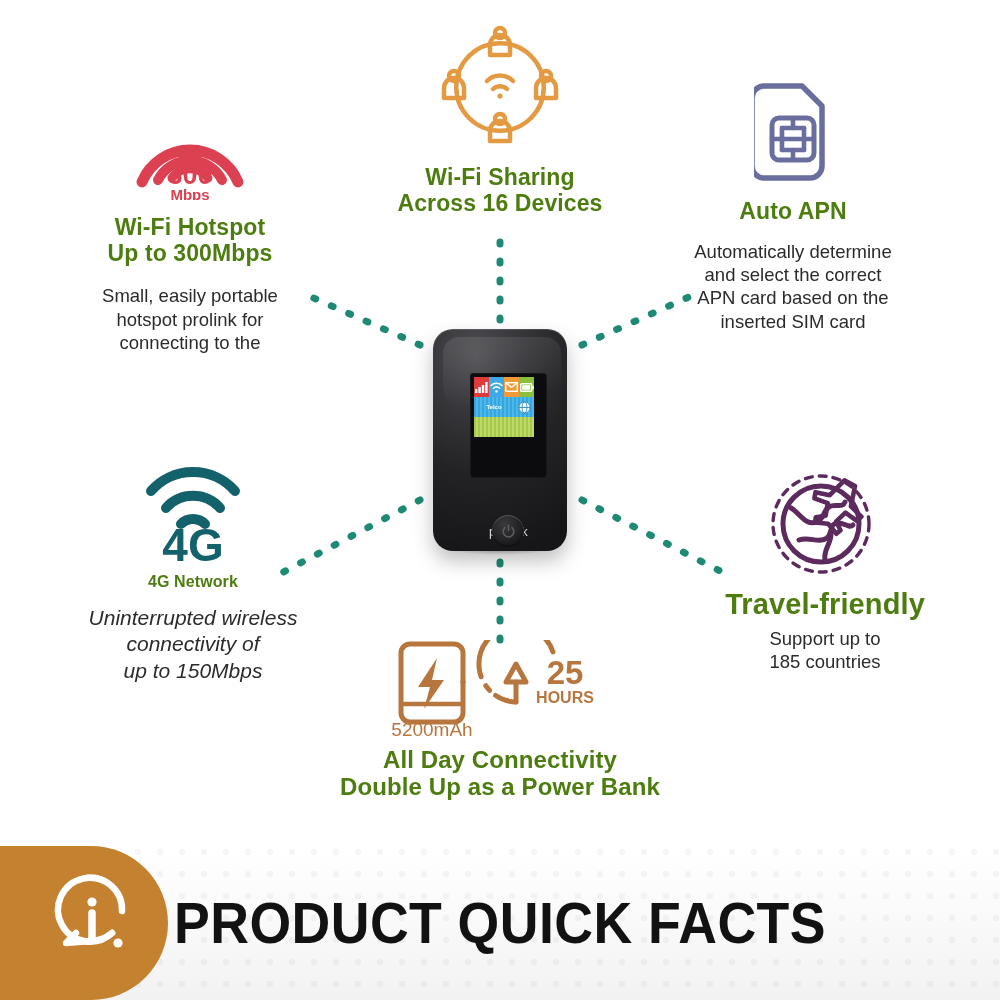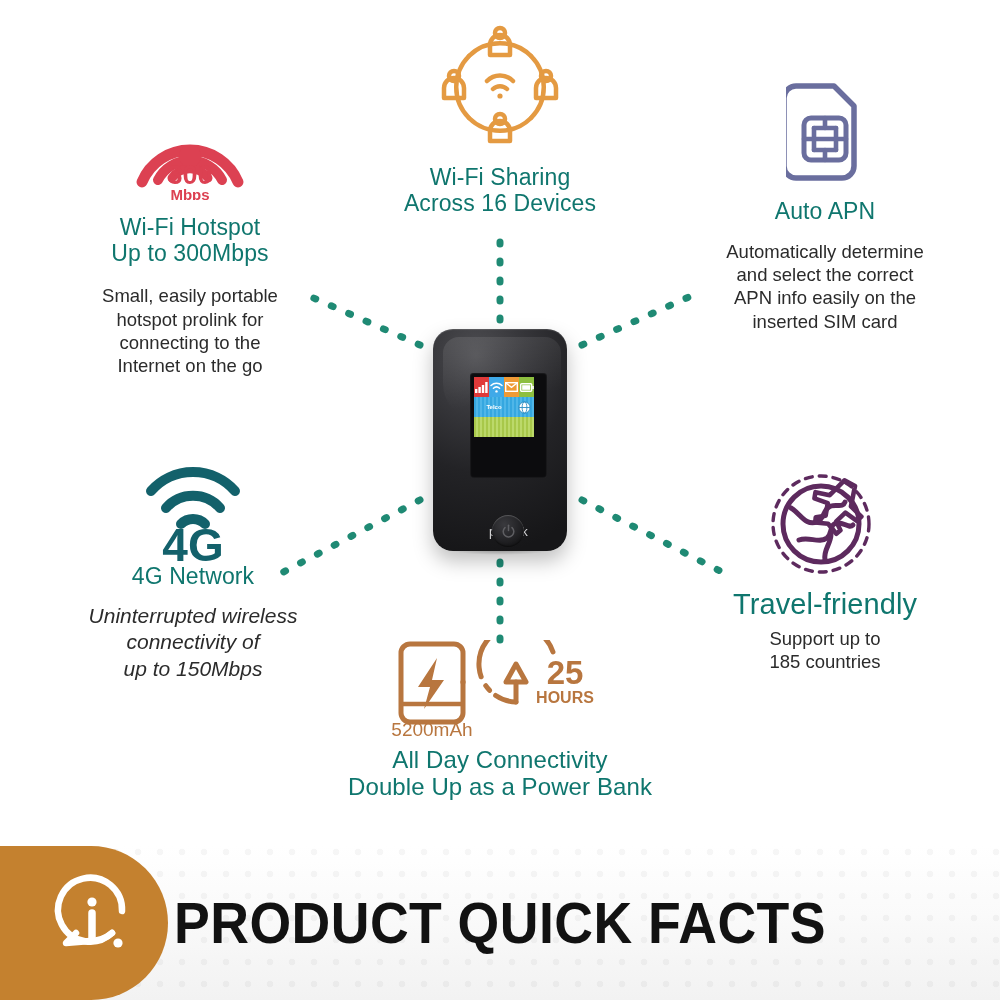--- a/index.html
+++ b/index.html
@@ -9,21 +9,21 @@
     font-family:"Liberation Sans", sans-serif;
     overflow:hidden;
     position:relative;
   }
   #stage{position:relative;width:958px;height:1000px;}
 
   
   .feature{position:absolute;text-align:center;}
   .f-icon{display:block;margin:0 auto;}
   .f-title{
-    color:#0f766e;font-weight:normal;line-height:1.14;
+    color:#4d7c0f;font-weight:bold;line-height:1.14;
     letter-spacing:.1px;
   }
   .f-desc{color:#2b2b2b;line-height:1.25;}
 
   
   .lines{position:absolute;left:0;top:0;width:1000px;height:1000px;pointer-events:none;}
 
   
   .device-wrap{position:absolute;left:425px;top:325px;width:150px;height:230px;}
   .device-body{
@@ -114,21 +114,20 @@
       <text x="62" y="108" text-anchor="middle" font-family="Liberation Sans, sans-serif" font-size="15" font-weight="bold" fill="#dc4152">Mbps</text>
     </svg>
     <div class="f-title" style="font-size:23px;margin-top:14px;">
       <div>Wi-Fi Hotspot</div>
       <div>Up to 300Mbps</div>
     </div>
     <div class="f-desc" style="font-size:18.5px;margin-top:18px;">
       <div>Small, easily portable</div>
       <div>hotspot prolink for</div>
       <div>connecting to the</div>
-      <div>Internet on the go</div>
     </div>
   </div>
 
   <div class="feature" style="left:370px;top:22px;width:260px;">
     <svg class="f-icon" width="130" height="130" viewBox="0 0 130 130">
       <g fill="none" stroke="#e49a42" stroke-width="4.5" stroke-linecap="round">
         <path d="M34 34 A44 44 0 0 1 96 34"></path>
         <path d="M96 96 A44 44 0 0 1 34 96"></path>
         <path d="M96 34 A44 44 0 0 1 96 96"></path>
         <path d="M34 96 A44 44 0 0 1 34 34"></path>
@@ -158,21 +157,21 @@
           <path d="M101 76 v-10 a10 10 0 0 1 20 0 v10 z"></path>
         </g>
       </g>
     </svg>
     <div class="f-title" style="font-size:23px;margin-top:12px;">
       <div>Wi-Fi Sharing</div>
       <div>Across 16 Devices</div>
     </div>
   </div>
 
-  <div class="feature" style="left:690px;top:82px;width:270px;">
+  <div class="feature" style="left:658px;top:82px;width:270px;">
     <svg class="f-icon" width="78" height="104" viewBox="0 0 78 104">
       <path d="M10 4 h38 l20 20 v60 a12 12 0 0 1 -12 12 h-46 a12 12 0 0 1 -12 -12 v-68 a12 12 0 0 1 12 -12 z" fill="none" stroke="#6a6e9e" stroke-width="5.5" stroke-linejoin="round"></path>
       <rect x="18" y="36" width="42" height="42" rx="7" fill="none" stroke="#6a6e9e" stroke-width="5"></rect>
       <g stroke="#6a6e9e" stroke-width="4.6" stroke-linecap="round">
         <line x1="39" y1="36" x2="39" y2="46"></line>
         <line x1="28" y1="46" x2="50" y2="46"></line>
         <line x1="28" y1="46" x2="28" y2="57"></line>
         <line x1="50" y1="46" x2="50" y2="57"></line>
         <line x1="18" y1="57" x2="60" y2="57"></line>
         <line x1="28" y1="57" x2="28" y2="68"></line>
@@ -180,35 +179,35 @@
         <line x1="28" y1="68" x2="50" y2="68"></line>
         <line x1="39" y1="68" x2="39" y2="78"></line>
       </g>
     </svg>
     <div class="f-title" style="font-size:23px;margin-top:12px;">
       <div>Auto APN</div>
     </div>
     <div class="f-desc" style="font-size:18.5px;margin-top:16px;">
       <div>Automatically determine</div>
       <div>and select the correct</div>
-      <div>APN info easily on the</div>
+      <div>APN card based on the</div>
       <div>inserted SIM card</div>
     </div>
   </div>
 
   <div class="feature" style="left:58px;top:455px;width:270px;">
     <svg class="f-icon" width="104" height="108" viewBox="0 0 104 108">
       <g fill="none" stroke="#13616b" stroke-linecap="round">
         <path d="M10 36 A56 56 0 0 1 94 36" stroke-width="10"></path>
         <path d="M25 53 A36 36 0 0 1 79 53" stroke-width="10"></path>
         <path d="M40 69 A17 17 0 0 1 64 69" stroke-width="10"></path>
       </g>
       <text x="52" y="106" text-anchor="middle" font-family="Liberation Sans, sans-serif" font-size="46" font-weight="bold" fill="#13616b">4G</text>
     </svg>
-    <div class="f-title" style="font-size:23px;margin-top:0;">
+    <div class="f-title" style="font-size:16px;margin-top:10px;">
       <div>4G Network</div>
     </div>
     <div class="f-desc" style="font-size:21px;margin-top:14px;font-style:italic;">
       <div>Uninterrupted wireless</div>
       <div>connectivity of</div>
       <div>up to 150Mbps</div>
     </div>
   </div>
 
   <div class="feature" style="left:300px;top:640px;width:400px;">

